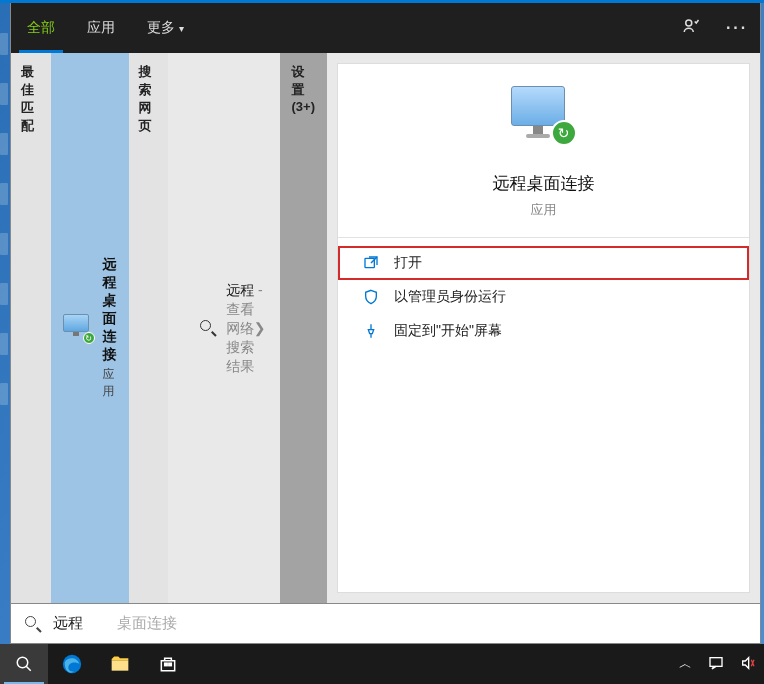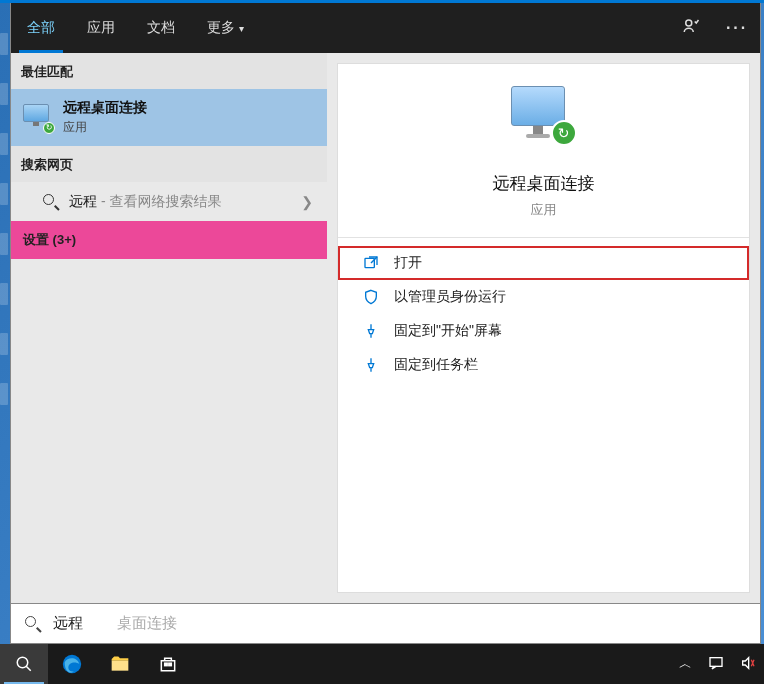--- a/index.html
+++ b/index.html
@@ -40,21 +40,21 @@
   .tab {
     padding: 0 16px;
     display: flex;
     align-items: center;
     font-size: 14px;
     color: #ddd;
     cursor: pointer;
     position: relative;
   }
   .tab.active {
-    color: #7dd3fc;
+    color: #84cc16;
   }
   .tab.active::after {
     content: "";
     position: absolute;
     bottom: 0;
     left: 8px;
     right: 8px;
     height: 3px;
     background: #0078d4;
   }
@@ -80,21 +80,21 @@
   }
   .panel-body {
     flex: 1;
     display: flex;
     background: #e9e9e9;
   }
   .left-pane {
     width: 316px;
     background: #e9e9e9;
     display: flex;
-    flex-direction: column;
+    flex-direction: row;
   }
   .section-header {
     font-size: 13px;
     font-weight: 600;
     color: #222;
     padding: 10px 10px 8px 10px;
     background: #e3e3e3;
   }
   .result-item {
     display: flex;
@@ -201,21 +201,21 @@
     position: absolute;
     right: 14px;
     color: #888;
     font-size: 14px;
   }
   .settings-row {
     padding: 10px 12px;
     font-size: 13px;
     font-weight: 600;
     color: #222;
-    background: #ec4899;
+    background: #a3a3a3;
     cursor: pointer;
   }
   .right-pane {
     flex: 1;
     background: #fff;
     margin: 10px 10px 10px 10px;
     display: flex;
     flex-direction: column;
     border: 1px solid #ddd;
   }
@@ -420,21 +420,20 @@
     <div class="desk-ic"></div>
   <div class="desk-ic"></div>
     <div class="desk-ic"></div>
 </div>
 
 <div class="search-panel">
 
   <div class="tab-bar">
     <div class="tab active">全部</div>
     <div class="tab">应用</div>
-    <div class="tab">文档</div>
     <div class="tab tab-more">
       <span>更多</span>
       <span style="font-size:10px;">▾</span>
     </div>
     <div class="tab-bar-right">
       <span class="icon-btn">
         <svg width="18" height="18" viewBox="0 0 24 24" fill="none" stroke="currentColor" stroke-width="2">
             <circle cx="9" cy="8" r="4"></circle>
             <path d="M3 20c0-3 3-5 6-5s6 2 6 5"></path>
             <path d="M17 6l2 2 3-4"></path>
@@ -502,28 +501,20 @@
           <span>以管理员身份运行</span>
         </div>
         <div class="action">
           <span class="a-icon">
             <svg width="16" height="16" viewBox="0 0 24 24" fill="none" stroke="currentColor" stroke-width="2">
                 <path d="M12 2v8M8 10h8l-2 6h-4l-2-6zM12 16v6"></path>
               </svg>
           </span>
           <span>固定到"开始"屏幕</span>
         </div>
-        <div class="action">
-          <span class="a-icon">
-            <svg width="16" height="16" viewBox="0 0 24 24" fill="none" stroke="currentColor" stroke-width="2">
-                <path d="M12 2v8M8 10h8l-2 6h-4l-2-6zM12 16v6"></path>
-              </svg>
-          </span>
-          <span>固定到任务栏</span>
-        </div>
       </div>
     </div>
   </div>
 </div>
 
 <div class="search-bar">
   <div class="search-glyph"></div>
   <input class="search-input" placeholder="" value="远程" style="">
   <span style="position:absolute;left:66px;color:#aaa;font-size:15px;pointer-events:none;margin-left:40px;">桌面连接</span>
 </div>

